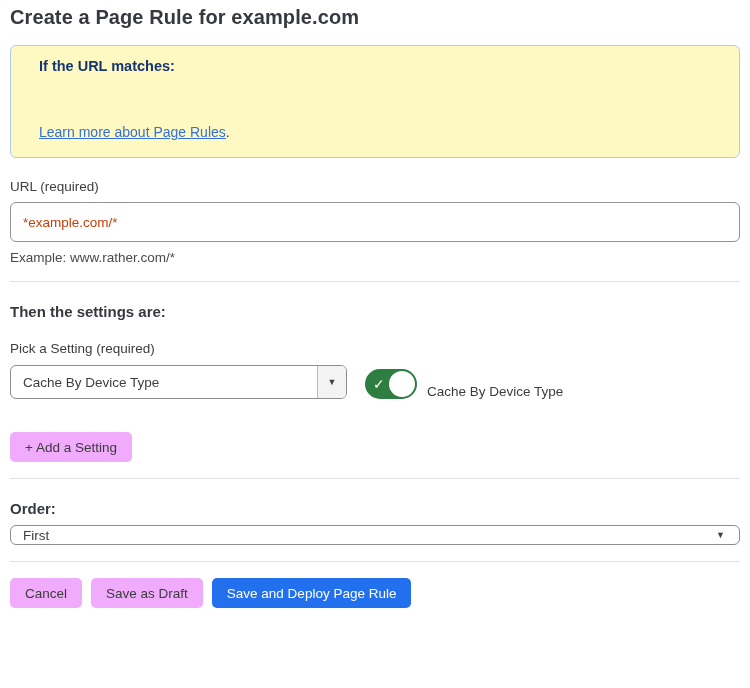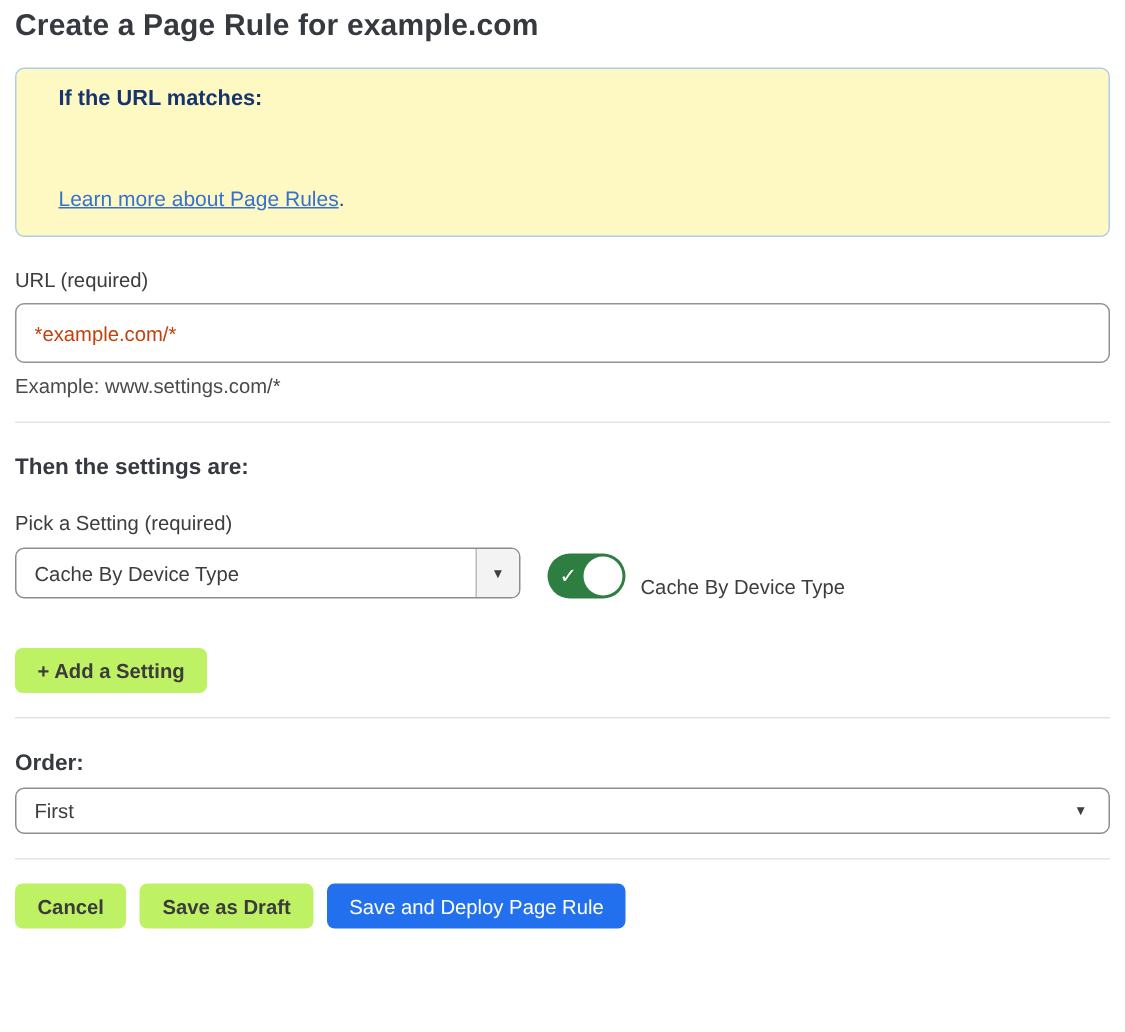--- a/index.html
+++ b/index.html
@@ -151,29 +151,29 @@
     align-items: center;
     justify-content: center;
     height: 30px;
     padding: 0 15px;
     border: none;
     border-radius: 5px;
     font-family: "Liberation Sans", "DejaVu Sans", sans-serif;
     font-size: 13.5px;
     cursor: pointer;
   }
-  .btn-gray { background: #bef264; color: #3b3b3b; font-weight: bold; }
+  .btn-gray { background: #f0abfc; color: #3b3b3b; }
   .btn-blue { background: #2270ed; color: #ffffff; }
   .add-setting-btn { margin-top: 33px; }
 
   
   .select-wide {
     margin-top: 8px;
     width: 100%;
-    height: 31px;
+    height: 20px;
     border: 1px solid #8d8d8d;
     border-radius: 6px;
     background: #ffffff;
     display: flex;
     align-items: center;
     padding: 0 14px 0 12px;
     cursor: pointer;
   }
   .select-wide .value { flex: 1; color: #3d3d3d; }
   .order-helper {
@@ -197,21 +197,21 @@
 
   <h1 class="page-title">Create a Page Rule for example.com</h1>
 
   <div class="info-box">
     <div class="info-box-heading">If the URL matches:</div>
     <div class="info-link-line"><span class="info-link">Learn more about Page Rules</span><span>.</span></div>
   </div>
 
   <div class="field-label">URL (required)</div>
   <input class="text-input" type="text" value="*example.com/*" style="">
-  <div class="field-helper">Example: www.settings.com/*</div>
+  <div class="field-helper">Example: www.rather.com/*</div>
 
   <hr class="divider">
 
   <div class="section-heading">Then the settings are:</div>
 
   <div class="field-label">Pick a Setting (required)</div>
 
   <div class="setting-row">
     <div class="combo">
       <div class="combo-value">Cache By Device Type</div>

